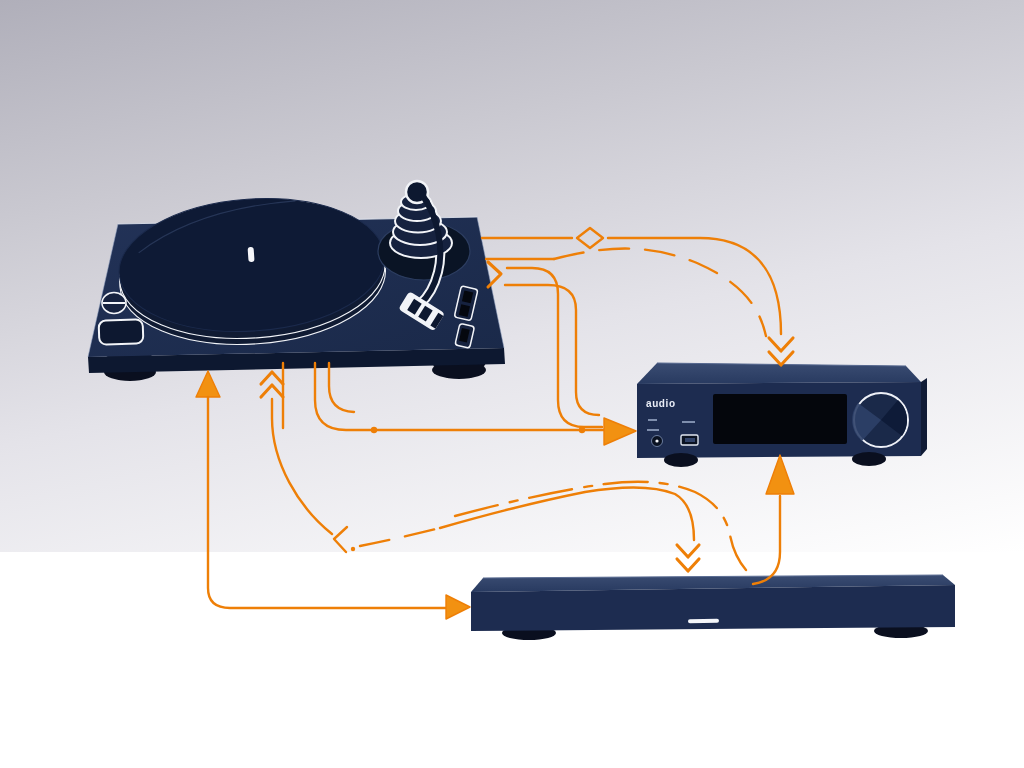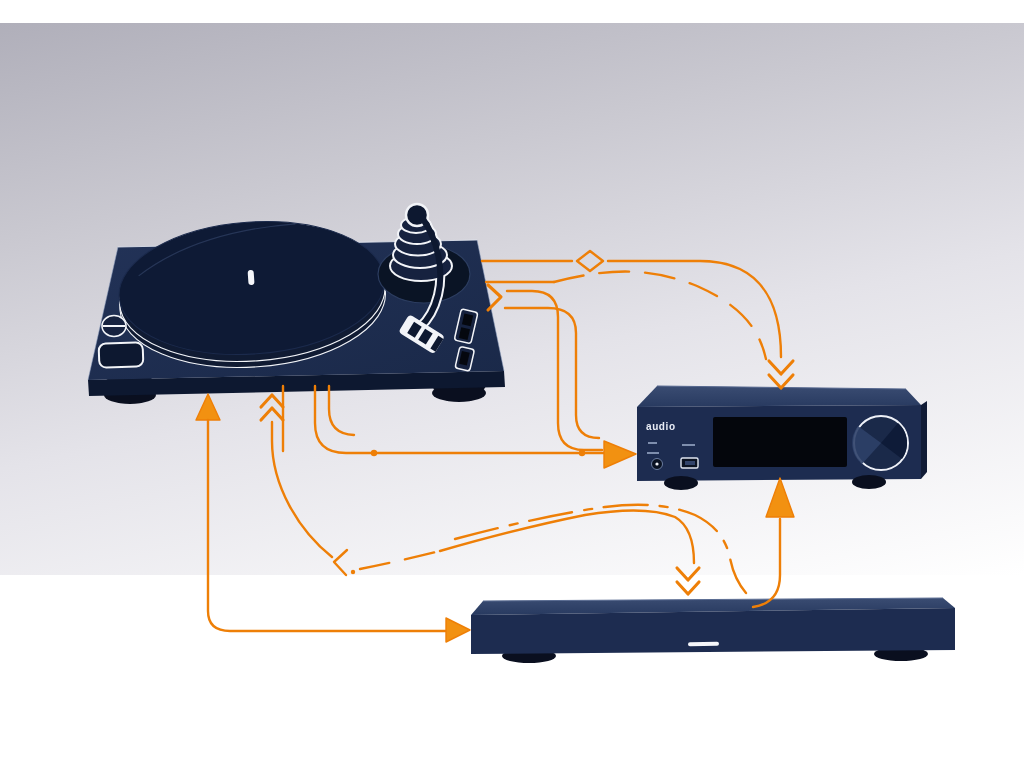--- a/index.html
+++ b/index.html
@@ -9,21 +9,20 @@
   }
   html,body{margin:0;padding:0;}
   body{width:1024px;height:768px;overflow:hidden;font-family:"Liberation Sans",sans-serif;}
   .stage{
     width:1024px;height:552px;position:relative;
     background:linear-gradient(168deg,
       var(--background_top,#b0afba) 0%,
       #c9c8d0 28%,
       var(--background_mid,#e4e3e9) 58%,
       var(--background_bottom,#ffffff) 100%);
-    margin-top:23px;
   }
   svg{position:absolute;left:0;top:0;}
 
   .orange-line{stroke:var(--connector_orange,#ee7f07);stroke-width:2.4;fill:none;
                stroke-linecap:round;stroke-linejoin:round;}
   .orange-thick{stroke-width:3.1;}
   .orange-fill{fill:var(--arrow_fill_orange,#f29111);stroke:var(--connector_orange,#ee7f07);
                stroke-width:1.4;stroke-linejoin:round;}
   .orange-dot{fill:var(--connector_orange,#ee7f07);stroke:none;}
   .dashed{stroke-dasharray:30 16;}

